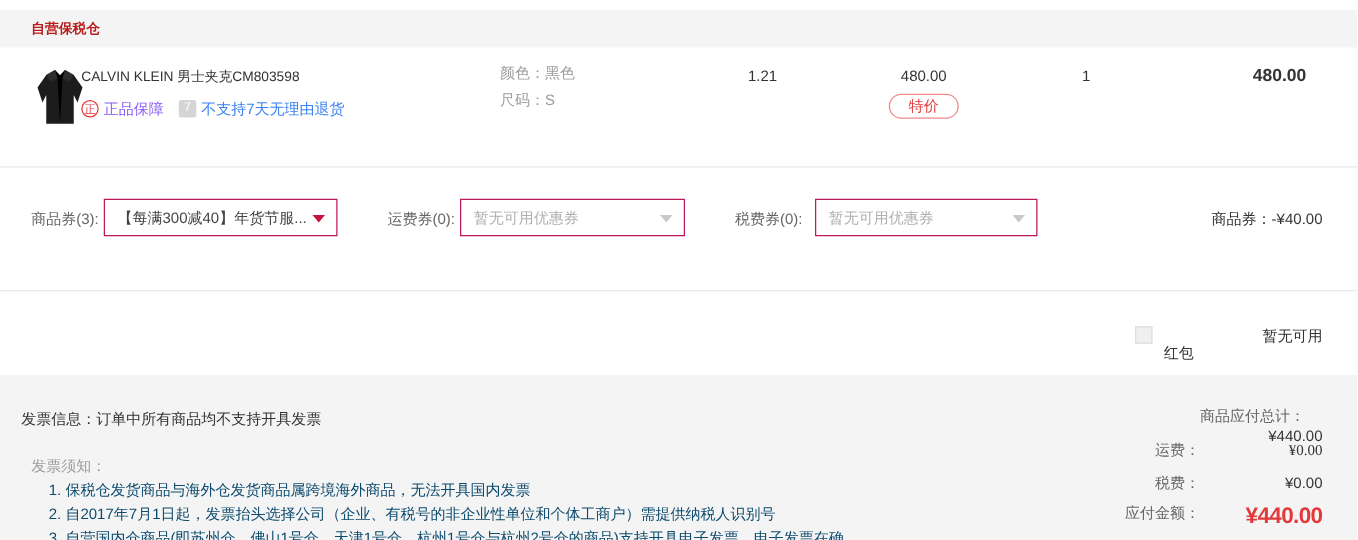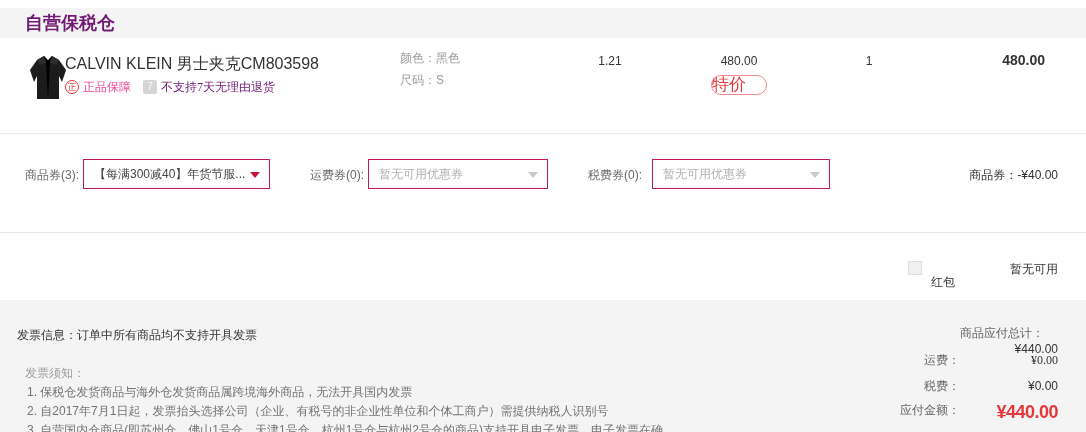--- a/index.html
+++ b/index.html
@@ -9,46 +9,46 @@
     position:relative; width:1086px; height:432px;
     background:#fff; overflow:hidden; font-size:12px; color:#333;
   }
   
   .header-bar {
     position:absolute; top:8px; left:0; right:0; height:30px;
     background:#f4f4f4;
   }
   .header-title {
     position:absolute; left:25px; top:0; line-height:30px;
-    font-size:18px; font-weight:bold; color:#701a75;
+    font-size:11px; font-weight:bold; color:#b91c1c;
   }
   
   .product-thumb { position:absolute; left:28px; top:53px; width:40px; height:50px; display:block; }
-  .product-title { position:absolute; left:65px; top:54px; font-size:16px; color:#333; cursor:pointer; }
+  .product-title { position:absolute; left:65px; top:54px; font-size:11px; color:#333; cursor:pointer; }
   .badge-row { position:absolute; left:65px; top:79px; display:flex; align-items:center; height:16px; }
   .auth-icon {
     display:inline-flex; align-items:center; justify-content:center;
     width:14px; height:14px; border:1px solid #e4393c; border-radius:50%;
     color:#e4393c; font-size:9px; margin-right:4px; line-height:1;
   }
-  .auth-label { color:#ec4899; margin-right:12px; }
+  .auth-label { color:#8b5cf6; margin-right:12px; }
   .seven-icon {
     display:inline-flex; align-items:center; justify-content:center;
     width:14px; height:14px; background:#d5d5d5; color:#fff;
     font-size:10px; border-radius:2px; margin-right:4px; line-height:1;
   }
-  .gray-label { color:#701a75;font-family:Liberation Serif, serif; }
+  .gray-label { color:#3b82f6; }
   .sku-color { position:absolute; left:400px; top:50px; color:#9c9c9c; }
   .sku-size  { position:absolute; left:400px; top:72px; color:#9c9c9c; }
   .col-weight { position:absolute; left:580px; top:54px; width:60px; text-align:center; color:#333; }
   .col-price  { position:absolute; left:697px; top:54px; width:84px; text-align:center; color:#333; }
   .price-tag {
     position:absolute; left:711px; top:75px; width:56px; height:20px;
     border:1px solid #f0898c; border-radius:10px; color:#e4393c;
-    font-size:17px; line-height:18px; background:#fff;
+    font-size:12px; text-align:center; line-height:18px; background:#fff;
   }
   .col-qty { position:absolute; left:839px; top:54px; width:60px; text-align:center; color:#333; }
   .col-subtotal { position:absolute; right:41px; top:52px; font-size:14px; font-weight:bold; color:#333; }
   .divider { position:absolute; left:0; right:0; height:1px; background:#e8e8e8; }
   .divider-1 { top:133px; }
   .divider-2 { top:232px; }
   
   .coupon-label { position:absolute; top:167px; color:#666; }
   .lbl-product-coupon { left:25px; }
   .lbl-shipping-coupon { left:310px; }
@@ -75,21 +75,21 @@
   }
   .redpacket-label { position:absolute; left:931px; top:261px; color:#333;margin-top:13px; }
   .redpacket-status { position:absolute; right:28px; top:261px; color:#333; }
   
   .invoice-section {
     position:absolute; left:0; right:0; top:300px; height:132px;
     background:#f4f4f4;
   }
   .invoice-info { position:absolute; left:17px; top:327px; color:#333; }
   .invoice-notes-title { position:absolute; left:25px; top:365px; color:#9c9c9c; }
-  .invoice-note { position:absolute; left:27px; color:#737373; white-space:nowrap; }
+  .invoice-note { position:absolute; left:39px; color:#0c4a6e; white-space:nowrap; }
   .note-0 { top:384px; }
   .note-1 { top:403px; }
   .note-2 { top:422px; }
   .summary-row { position:absolute; right:28px; display:flex; align-items:baseline; }
   .summary-label { color:#666; text-align:right; }
   .summary-value { width:98px; text-align:right; color:#333; }
   .sum-0 { top:325px;flex-direction:column; }
   .sum-1 { top:352px;font-family:Liberation Serif, serif; }
   .sum-2 { top:378px; }
   .summary-total { top:402px; align-items:flex-start; }

